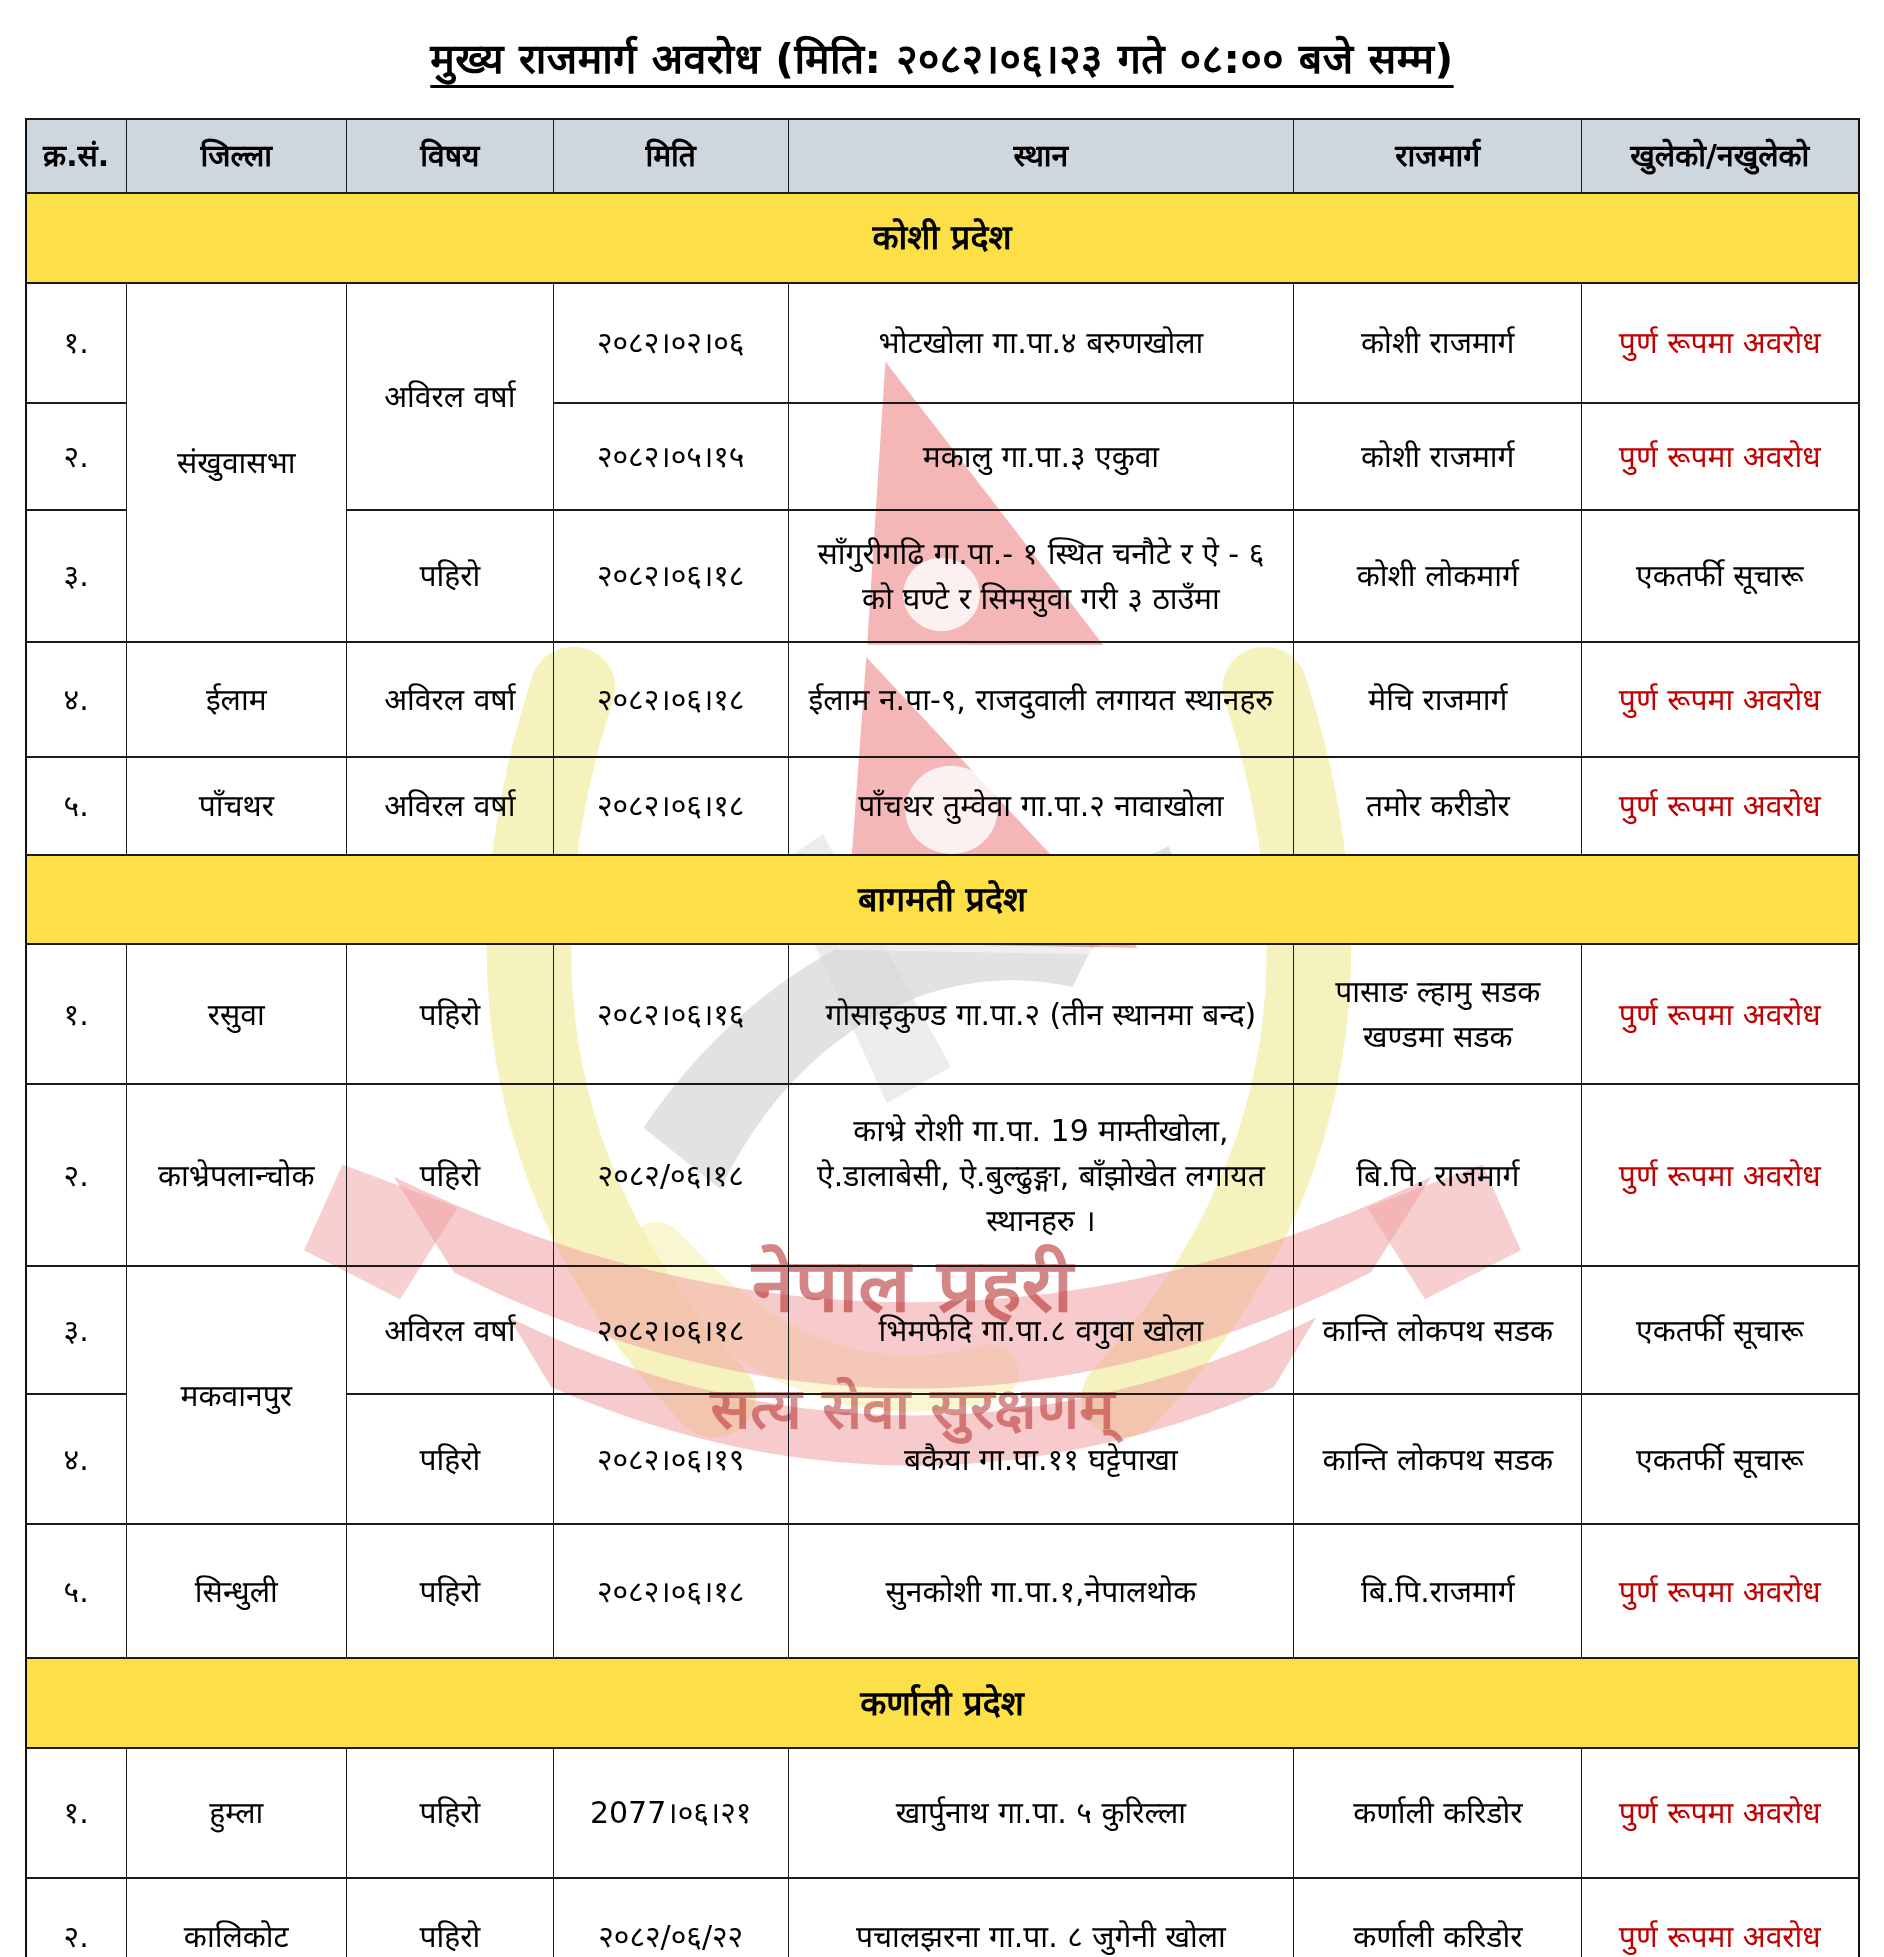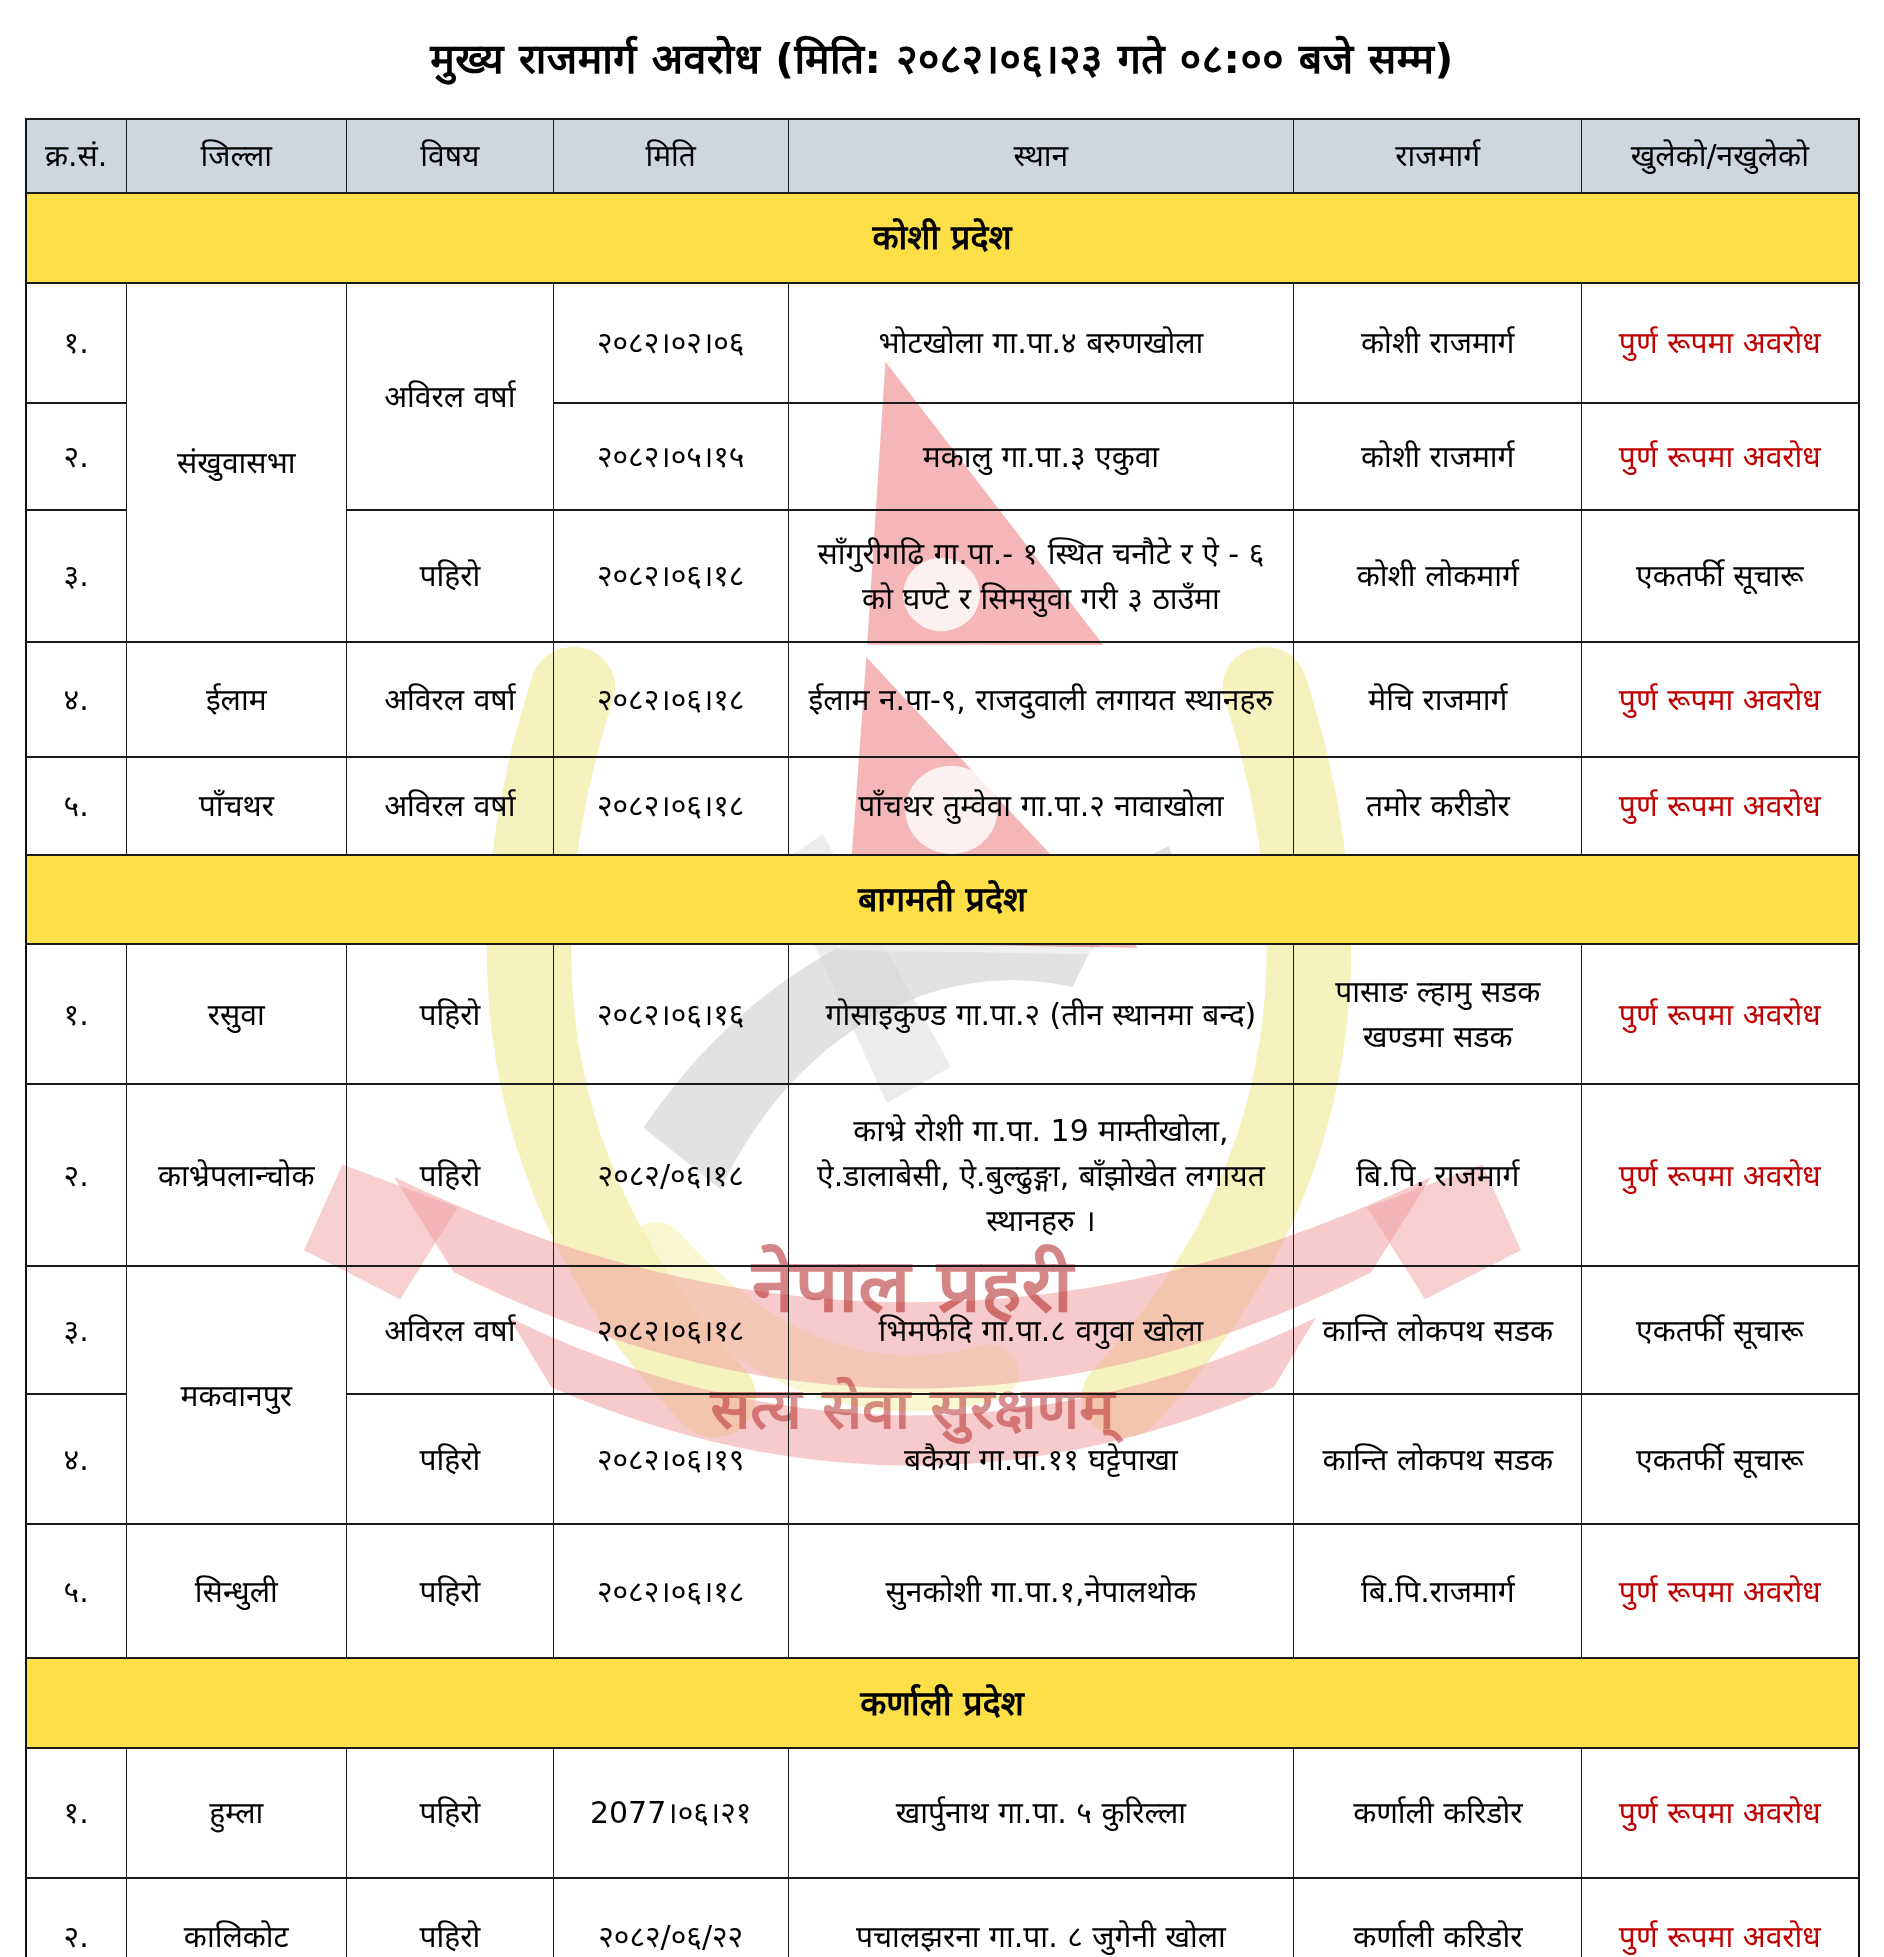--- a/index.html
+++ b/index.html
@@ -15,20 +15,21 @@
   
   .title{
     text-align:center;
     font-size:41px;
     font-weight:bold;
     margin:0;
     padding:29px 0 32.5px 0;
     letter-spacing:0.5px;
   }
   .title span{
+    text-decoration:underline;
     text-decoration-thickness:3.3px;
     text-underline-offset:11.5px;
   }
 
   
   .watermark{
     position:absolute;
     left:272px;top:320px;
     width:1281px;height:1224px;
     z-index:0;
@@ -51,21 +52,21 @@
     text-align:center;
     vertical-align:middle;
     padding:3.8px 9.6px;
     font-size:30px;
     line-height:1.5;
     overflow:hidden;
   }
   table.grid{border:2.9px solid #111;}
   thead th{
     background:#ced7de;
-    font-weight:normal;
+    font-weight:bold;
     font-size:32px;
     height:65px;
   }
   tr.section td{
     background:#fde047;
     font-weight:bold;
     font-size:34px;
     height:80px;
   }
   td.status-blocked{color:#c00000;margin-top:24px;}

